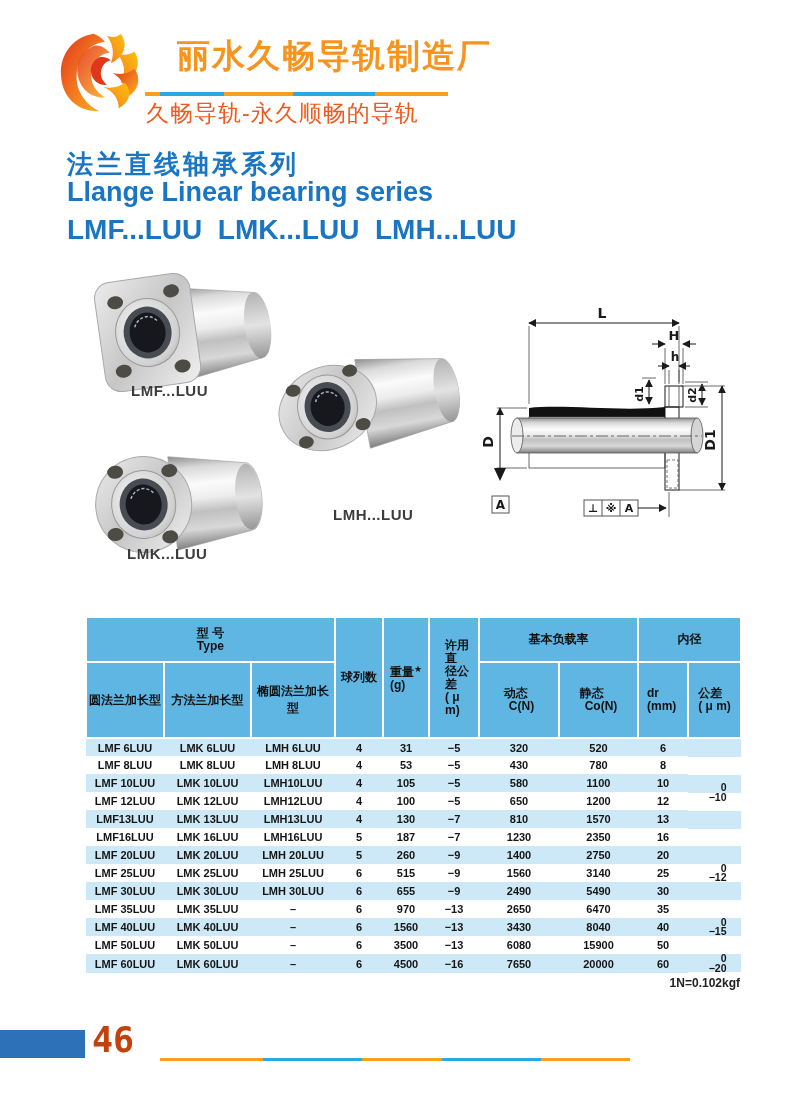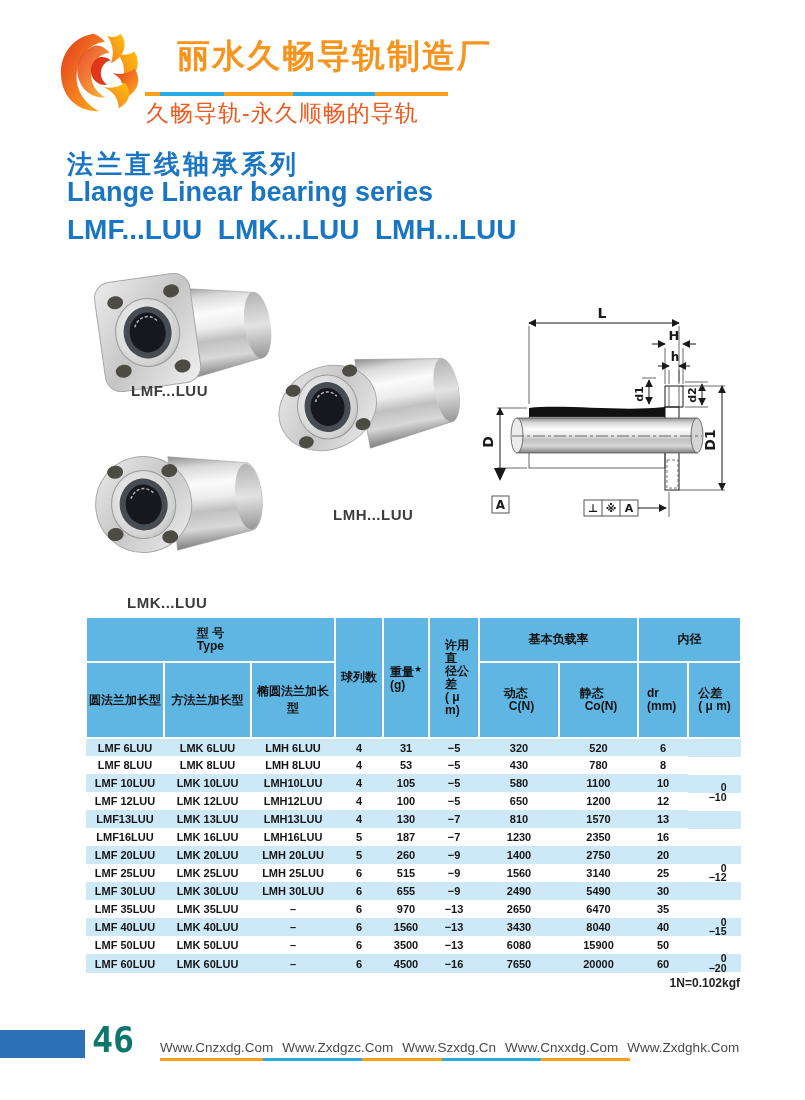--- a/index.html
+++ b/index.html
@@ -23,21 +23,21 @@
   .title { position:absolute; left:67px; color:#1A76C2; font-weight:700; white-space:pre; }
   #title-cn { top:147px; font-size:26px; letter-spacing:3px; }
   #title-en { top:177px; font-size:27px; }
   #title-models { top:214px; font-size:28px; }
 
   
   #photos { position:absolute; left:55px; top:268px; width:430px; height:330px; }
   .product-label { position:absolute; font-size:15px; font-weight:700; color:#3c3c3c; letter-spacing:0.5px; }
   #label-lmf { left:131px; top:382px; }
   #label-lmh { left:333px; top:506px; }
-  #label-lmk { left:127px; top:594px;text-align:center; }
+  #label-lmk { left:127px; top:545px;text-align:center; }
 
   
   #drawing { position:absolute; left:472px; top:290px; width:332px; height:252px; }
   #drawing text { fill:#1a1a1a; font-family:"DejaVu Sans","Liberation Sans",sans-serif; }
   .dim  { stroke:#1a1a1a; stroke-width:1; fill:none; }
   .thin { stroke:#444; stroke-width:0.8; fill:none; }
 
   
   #spec-table { position:absolute; left:85px; top:616px; width:655px; border-collapse:collapse;
                 table-layout:fixed; }
@@ -55,21 +55,21 @@
   td.tol { vertical-align:middle; }
   .tol-a { background:repeating-linear-gradient(to bottom,#CDE8F7 0 18px,#ffffff 18px 36px); }
   .tol-b { background:repeating-linear-gradient(to bottom,#ffffff 0 18px,#CDE8F7 18px 36px); }
   .tolbox { width:36px; margin:0 auto; text-align:right; font-size:10.5px; line-height:9.5px;
             font-weight:700; padding-right:6px; }
   #table-note { position:absolute; right:65px; top:976px; font-size:12px; font-weight:700; color:#222; }
 
   
   #footer-bar { position:absolute; left:0; top:1030px; width:85px; height:28px; background:#2D72B9; }
   #page-number { position:absolute; left:92px; top:1020px; font-size:35px; font-weight:700;
-                 color:#0f766e; font-family:"DejaVu Sans Mono","Liberation Mono",monospace; }
+                 color:#c2410c; font-family:"DejaVu Sans Mono","Liberation Mono",monospace; }
   #site-row { position:absolute; left:160px; top:1040px; width:475px; display:flex; gap:9px; }
   #site-row span { font-size:13.5px; color:#4A4A4A; white-space:nowrap; }
   #site-underline { position:absolute; left:160px; top:1058px; width:470px; height:3px;
       background:linear-gradient(90deg,#F7A11A 0 22%,#2BAAE1 22% 43%,#F7A11A 43% 60%,
                                  #2BAAE1 60% 81%,#F7A11A 81% 100%); }
 </style>
 </head>
 <body>
 
 <div id="page">
@@ -476,22 +476,15 @@
               <div>−20</div>
             </div>
           </td>
         </tr>
       </tbody>
   </table>
   <div id="table-note">1N=0.102kgf</div>
 
   <div id="footer-bar"></div>
   <div id="page-number">46</div>
-  <div id="site-row">
-    <span>Www.Cnzxdg.Com</span>
-    <span>Www.Zxdgzc.Com</span>
-    <span>Www.Szxdg.Cn</span>
-    <span>Www.Cnxxdg.Com</span>
-    <span>Www.Zxdghk.Com</span>
-  </div>
   <div id="site-underline"></div>
 
 </div>
 
 </body></html>

